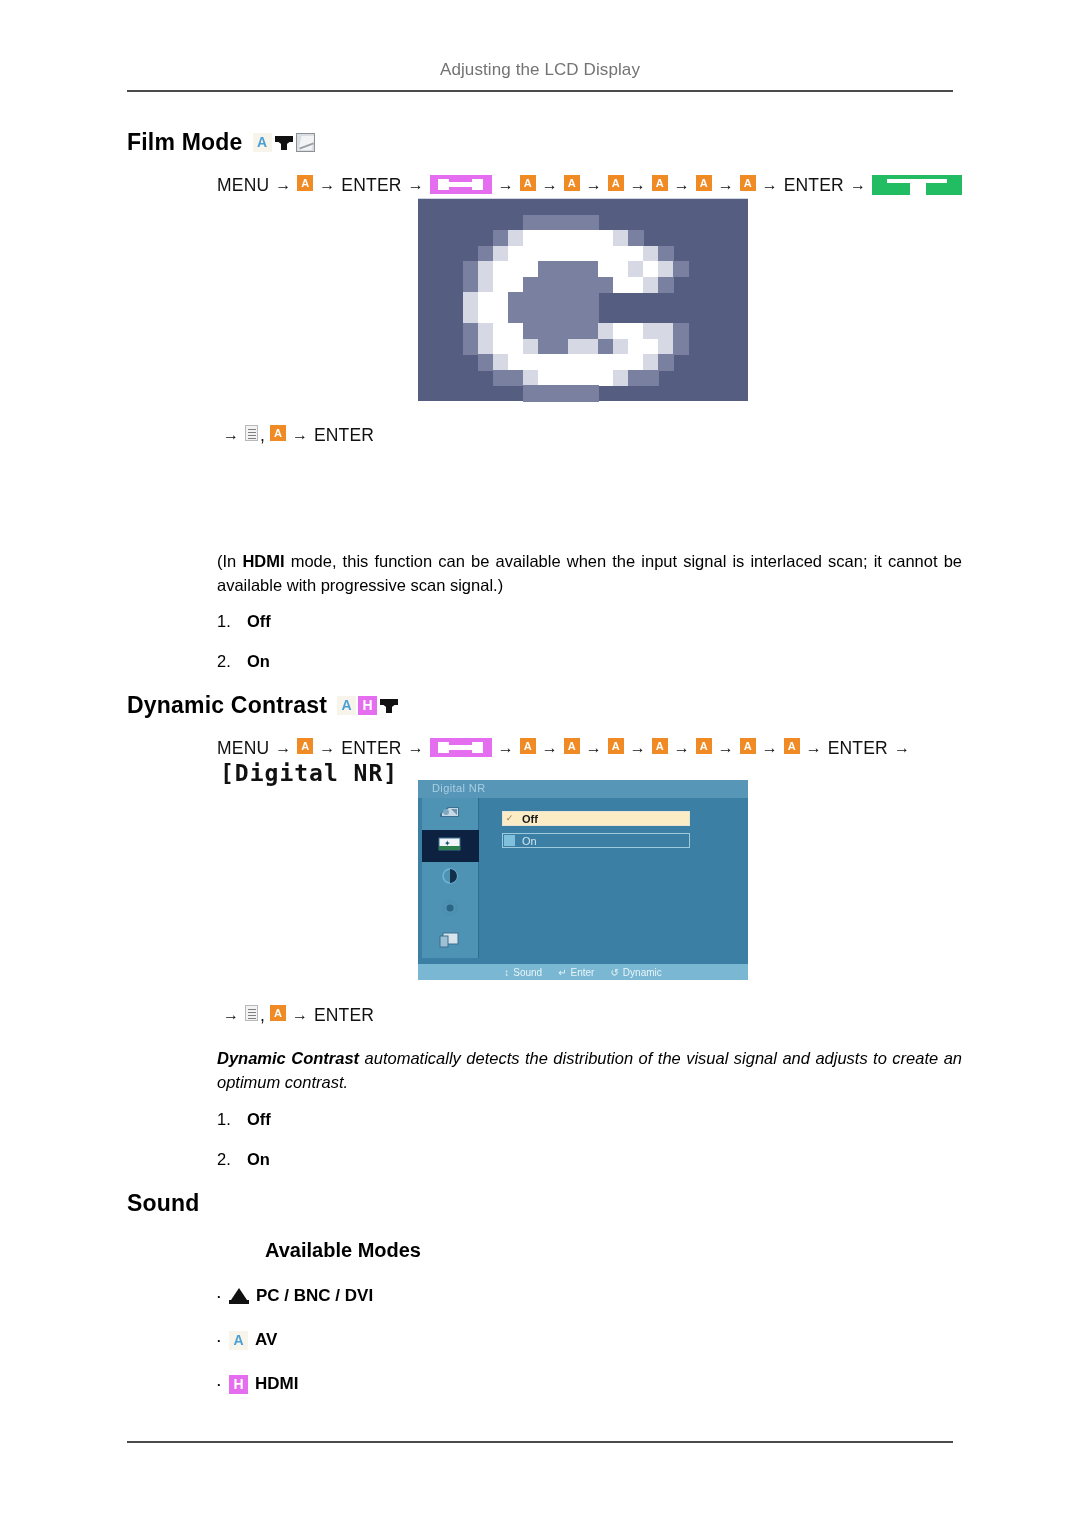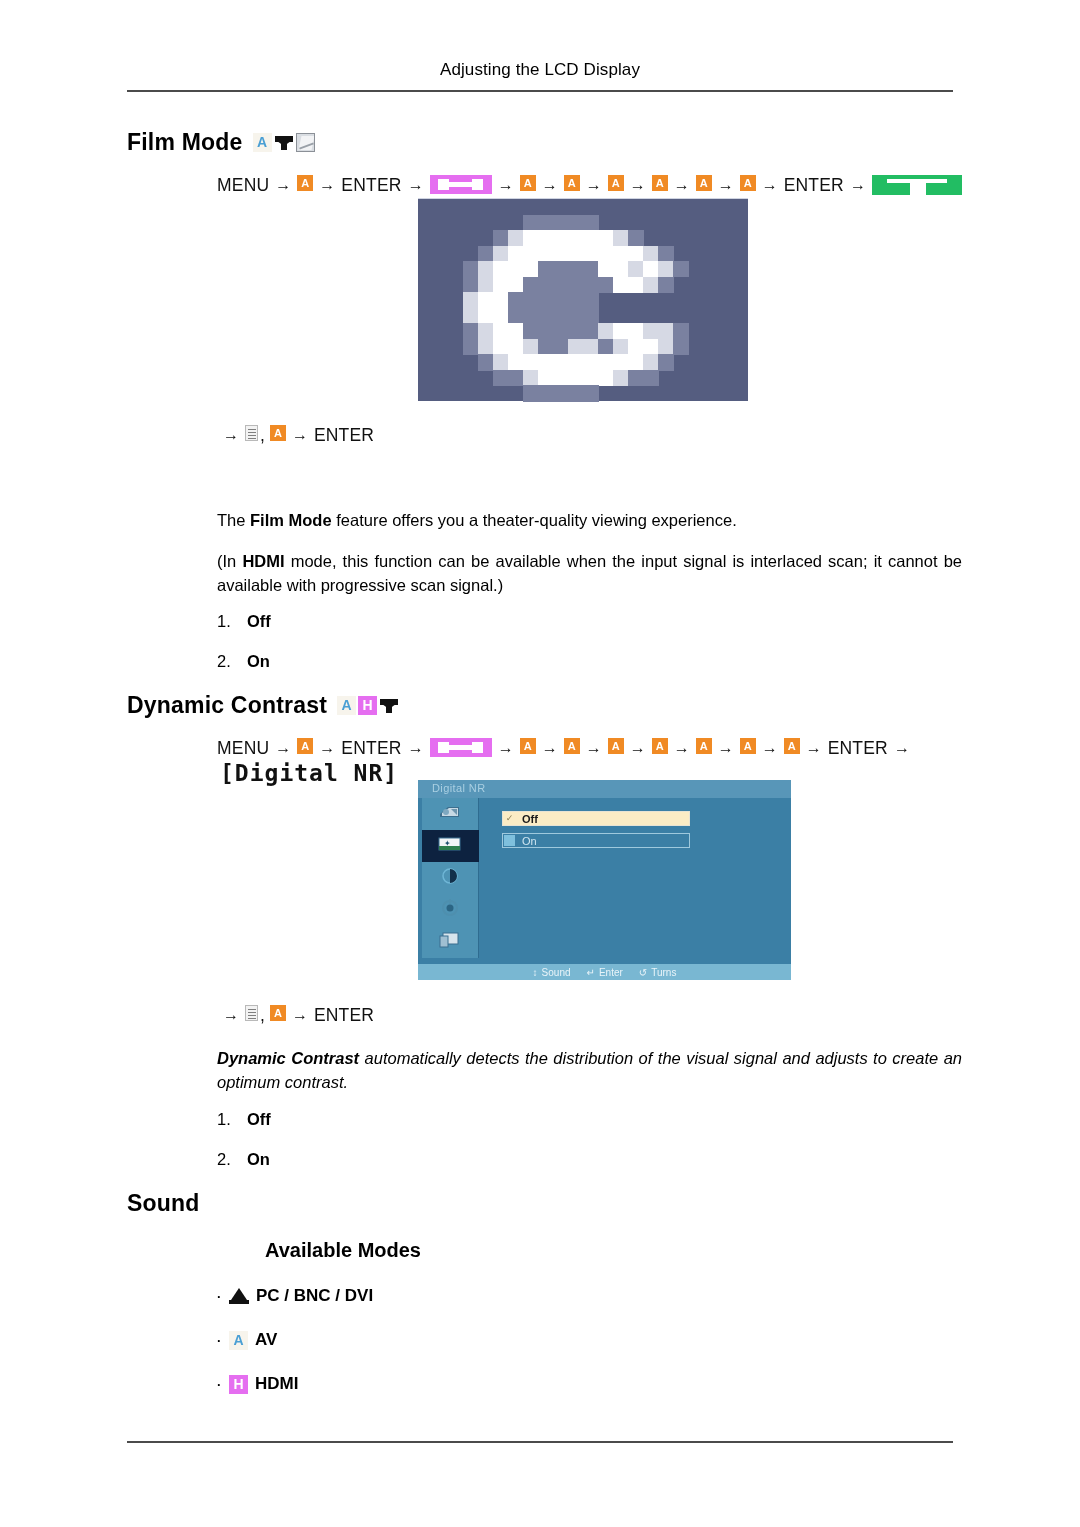--- a/index.html
+++ b/index.html
@@ -23,21 +23,21 @@
     height: 1527px;
   }
 
   
   .header-title {
     position: absolute;
     left: 0; top: 60px;
     width: 1080px;
     text-align: center;
     font-size: 17px;
-    color: #000000;
+    color: #737373;
     letter-spacing: 0.1px;
   }
   .header-rule {
     position: absolute;
     left: 127px; top: 90px;
     width: 826px;
     height: 2px;
     background: #4b4b4b;
   }
   .footer-rule {
@@ -553,23 +553,20 @@
         <span style="top:9px"></span>
         <span style="top:12px"></span>
       </span>
     <span style="margin:0 5px 0 2px;">,</span>
     <span class="badge-a">A</span>
     <span class="arrow">→</span>
     <span class="txt">ENTER</span>
   </div>
 
 
-  <div class="para" style="left:217px; top:508px; width:745px;">
-    <span>The </span><span class="b">Film Mode</span><span> feature offers you a theater-quality viewing experience.</span>
-  </div>
 
   <div class="para justify" style="left:217px; top:549px; width:745px;">
     <span>(In </span><span class="b">HDMI</span><span> mode, this function can be available when the input signal is interlaced scan; it cannot be available with progressive scan signal.)</span>
   </div>
 
   <div class="numitem" style="left:217px; top:612px;">
     <span class="num">1.</span><span class="val">Off</span>
   </div>
   <div class="numitem" style="left:217px; top:652px;">
     <span class="num">2.</span><span class="val">On</span>
@@ -612,21 +609,21 @@
     <span class="badge-a">A</span>
     <span class="arrow">→</span>
     <span class="badge-a">A</span>
     <span class="arrow">→</span>
     <span class="txt">ENTER</span>
     <span class="arrow">→</span>
   </div>
 
   <div class="bitmap-title" style="left:220px; top:760px;">[Digital NR]</div>
 
-  <div class="osd" style="left:418px; top:780px; width:330px; height:200px;padding-left:43px;">
+  <div class="osd" style="left:418px; top:780px; width:330px; height:200px;">
     <div class="osd-titlebar"></div>
     <div class="osd-title">Digital  NR</div>
 
     <div class="osd-sidebar">
       <div class="osd-sb-item" style="top:0px;">
         <span class="osd-sb-ico">
           <svg width="22" height="18" viewBox="0 0 22 18">
               <polygon points="1,11 9,4 20,4 20,14 1,14" fill="#3d6f8e"></polygon>
               <polygon points="3,10 10,5 19,5 19,13 3,13" fill="#c7d9e4"></polygon>
               <circle cx="7" cy="9" r="3" fill="#7ea8c0"></circle>
@@ -683,21 +680,21 @@
       <span class="osd-foot-item">
         <span class="osd-foot-gly">↕</span>
         <span>Sound</span>
       </span>
       <span class="osd-foot-item">
         <span class="osd-foot-gly">↵</span>
         <span>Enter</span>
       </span>
       <span class="osd-foot-item">
         <span class="osd-foot-gly">↺</span>
-        <span>Turns</span>
+        <span>Dynamic</span>
       </span>
     </div>
   </div>
 
   <div class="path" style="left:217px; top:1005px;">
     <span class="arrow">→</span>
     <span class="gi gi-remote">
         <span style="top:3px"></span>
         <span style="top:6px"></span>
         <span style="top:9px"></span>

